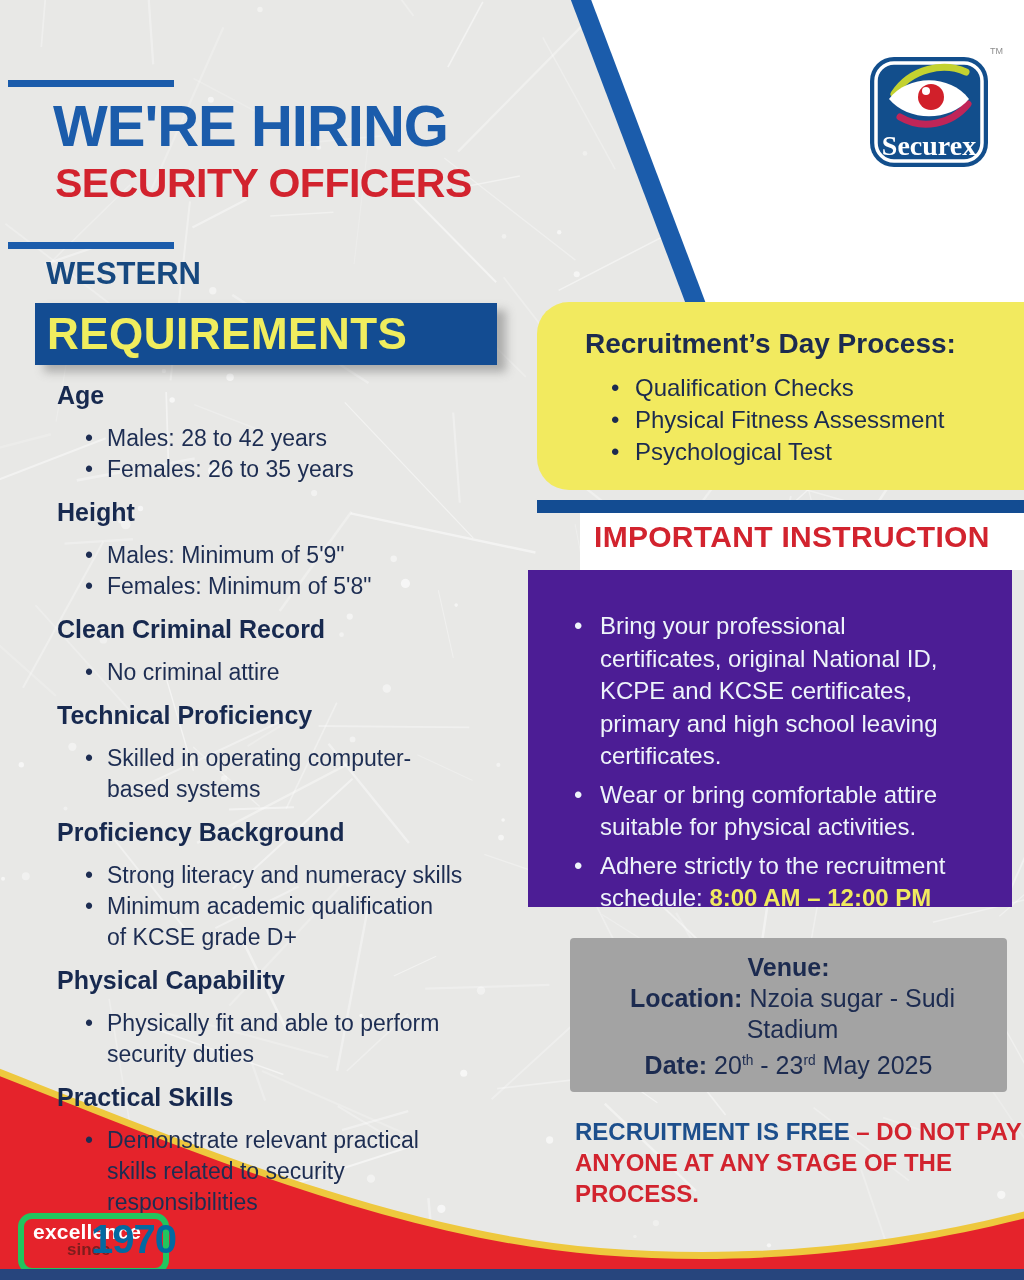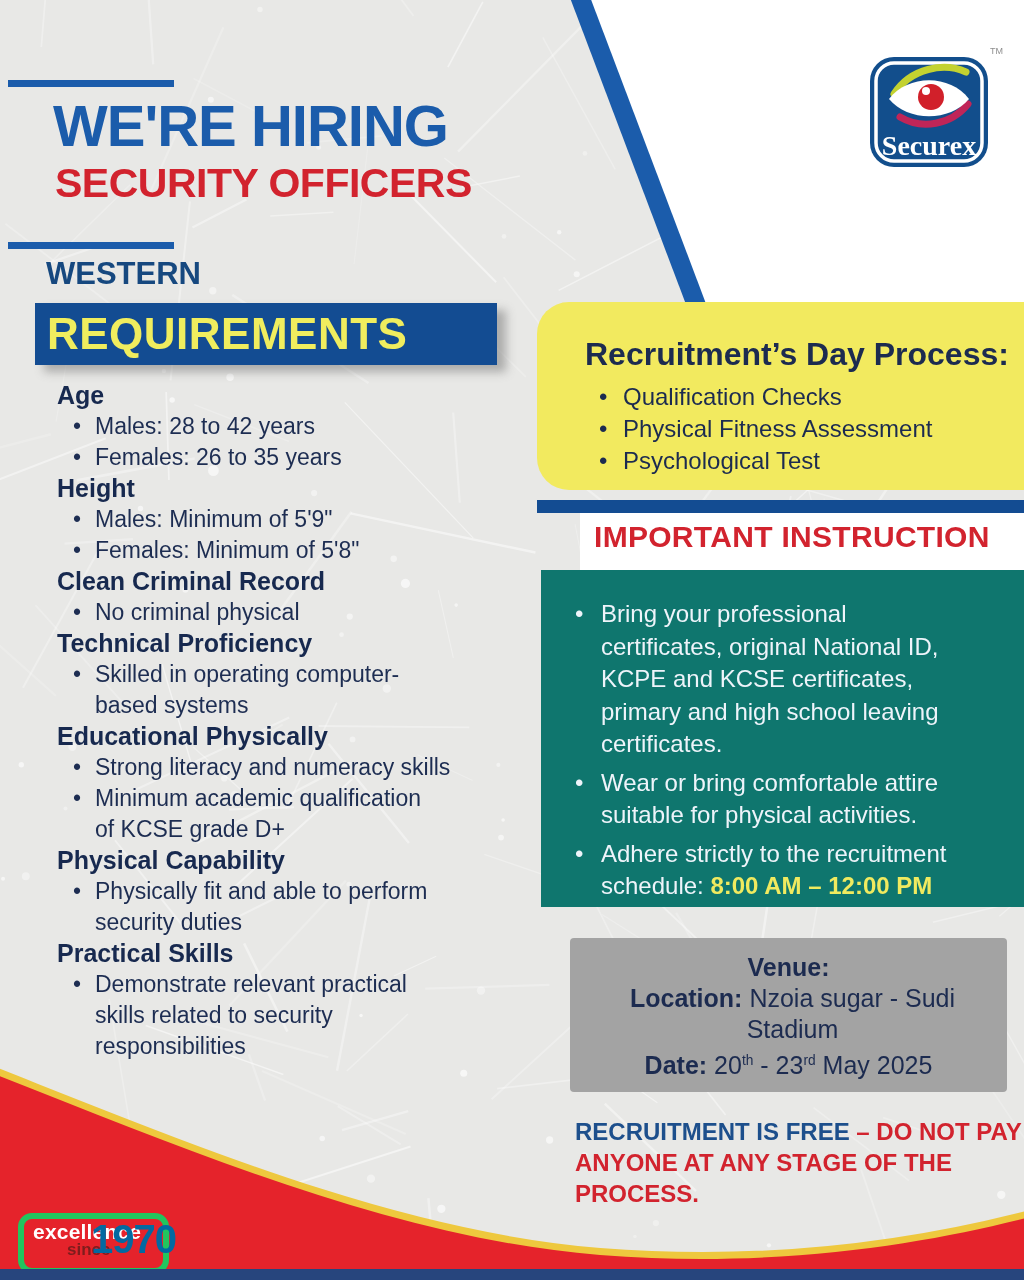--- a/index.html
+++ b/index.html
@@ -16,33 +16,33 @@
   .region{left:46px;top:256px;font-size:31px;font-weight:700;color:#16487f;z-index:2;}
   
   .req-bar{
     left:35px;top:303px;width:462px;height:62px;background:#134c92;z-index:2;
     color:#f0ed5e;font-size:44px;font-weight:700;line-height:62px;padding-left:12px;
     letter-spacing:0.5px;box-sizing:border-box;
     box-shadow:9px 7px 9px rgba(100,100,100,0.45);
   }
   .req-list{left:57px;top:380px;width:452px;z-index:2;color:#1d2d52;}
   .req-list h3{margin:0;font-size:25px;line-height:31px;font-weight:700;color:#17294f;}
-  .req-list ul,.bullets{list-style:none;margin:0;padding:0;}
+  .req-list ul,.bullets{list-style:none;margin:12px;padding:0;}
   .req-list li{position:relative;padding-left:38px;font-size:23px;line-height:31px;white-space:pre-line;}
   .req-list li::before{content:"\2022";position:absolute;left:16px;top:0;}
   
   .process-box{left:537px;top:302px;width:487px;height:188px;background:#f2ea5f;
     border-radius:32px 0 0 32px;z-index:2;box-sizing:border-box;padding-top:18px;color:#1c2b50;}
-  .process-box h2{margin:16px 0 8px 48px;font-size:32px;font-weight:700;}
+  .process-box h2{margin:8px 0 8px 48px;font-size:28px;font-weight:700;}
   .process-box li{position:relative;padding-left:86px;font-size:24px;line-height:32px;}
   .process-box li::before{content:"\2022";position:absolute;left:62px;top:0;}
   .blue-bar{left:537px;top:500px;width:487px;height:13px;background:#134c92;z-index:2;}
   .white-band{left:580px;top:513px;width:444px;height:57px;background:#ffffff;z-index:2;}
   .instr-heading{left:594px;top:520px;font-size:30px;font-weight:700;color:#d2232e;letter-spacing:0.3px;z-index:3;}
-  .instr-box{left:541px;top:570px;width:484px;height:337px;background:#0f766e;z-index:2;
+  .instr-box{left:528px;top:570px;width:484px;height:337px;background:#4c1d95;z-index:2;
     box-sizing:border-box;padding-top:28px;}
   .instr-box li{position:relative;padding-left:60px;margin-bottom:6px;color:#eef4fa;
     font-size:24px;line-height:32.5px;white-space:pre-line;}
   .instr-box li::before{content:"\2022";position:absolute;left:34px;top:0;}
   .hl{color:#f0ea5f;font-weight:700;}
   .venue-box{left:570px;top:938px;width:437px;height:154px;background:#a3a3a3;z-index:2;
     box-sizing:border-box;padding-top:14px;text-align:center;color:#1c2b50;
     font-size:25px;line-height:31px;border-radius:4px;}
   .venue-box b{font-weight:700;}
   .venue-box .wrap{white-space:pre-line;margin-left:8px;}
@@ -318,28 +318,28 @@
       <li>Males: 28 to 42 years</li>
       <li>Females: 26 to 35 years</li>
     </ul>
     <h3>Height</h3>
     <ul>
       <li>Males: Minimum of 5'9"</li>
       <li>Females: Minimum of 5'8"</li>
     </ul>
     <h3>Clean Criminal Record</h3>
     <ul>
-      <li>No criminal physical</li>
+      <li>No criminal attire</li>
     </ul>
     <h3>Technical Proficiency</h3>
     <ul>
       <li>Skilled in operating computer-
 based systems</li>
     </ul>
-    <h3>Educational Physically</h3>
+    <h3>Proficiency Background</h3>
     <ul>
       <li>Strong literacy and numeracy skills</li>
       <li>Minimum academic qualification
 of KCSE grade D+</li>
     </ul>
     <h3>Physical Capability</h3>
     <ul>
       <li>Physically fit and able to perform
 security duties</li>
     </ul>

